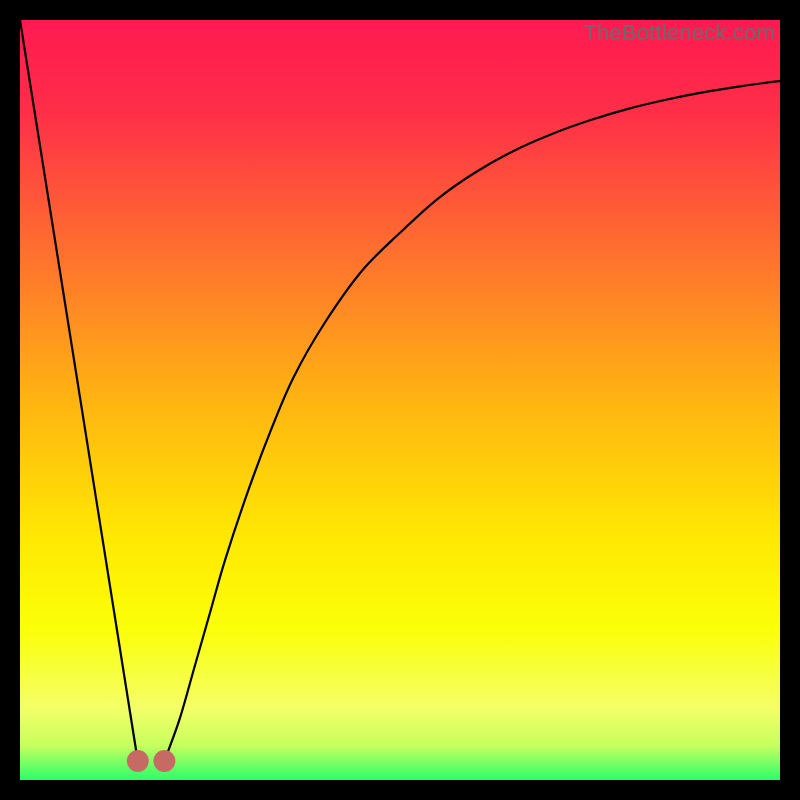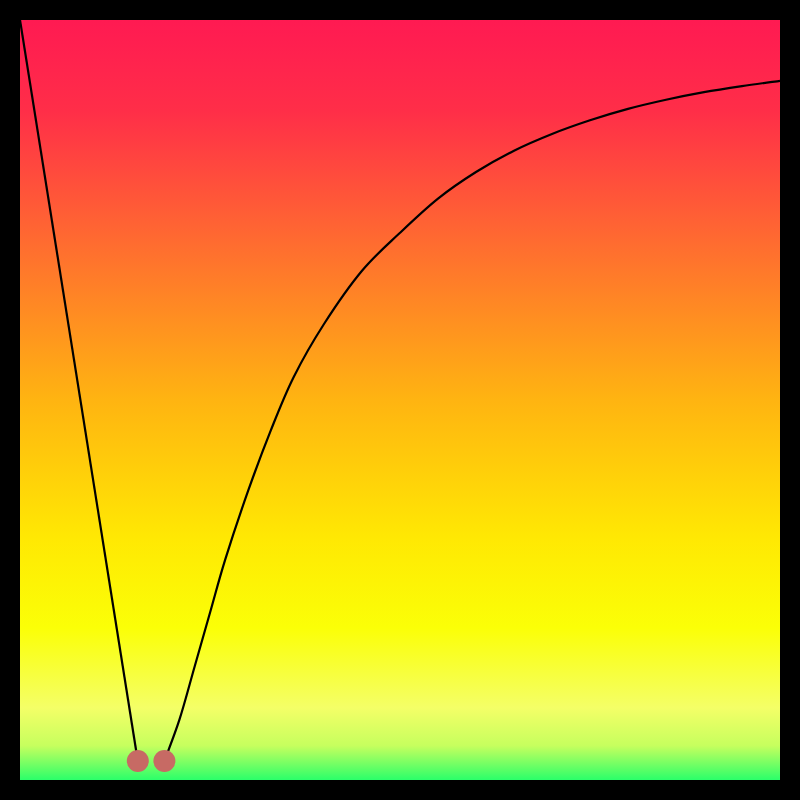--- a/index.html
+++ b/index.html
@@ -59,13 +59,14 @@
         </linearGradient>
     </defs>
     <rect x="0" y="0" width="760" height="760" fill="url(#bg-grad)"></rect>
     <path id="left-line" fill="none" stroke-width="2.2" d="M 0.00 0.00 L 117.80 741.00" stroke="#000000"></path>
     <path id="right-curve" fill="none" stroke-width="2.2" d="M 144.40 741.00 C 146.93 734.03, 154.53 715.03, 159.60 699.20 C 164.67 683.37, 169.73 663.73, 174.80 646.00 C 179.87 628.27, 184.93 610.53, 190.00 592.80 C 195.07 575.07, 198.87 559.87, 205.20 539.60 C 211.53 519.33, 220.40 492.73, 228.00 471.20 C 235.60 449.67, 243.20 429.40, 250.80 410.40 C 258.40 391.40, 264.73 374.93, 273.60 357.20 C 282.47 339.47, 292.60 321.73, 304.00 304.00 C 315.40 286.27, 329.33 266.00, 342.00 250.80 C 354.67 235.60, 367.33 224.83, 380.00 212.80 C 392.67 200.77, 405.33 188.73, 418.00 178.60 C 430.67 168.47, 443.33 159.98, 456.00 152.00 C 468.67 144.02, 481.33 137.05, 494.00 130.72 C 506.67 124.39, 519.33 119.07, 532.00 114.00 C 544.67 108.93, 557.33 104.50, 570.00 100.32 C 582.67 96.14, 595.33 92.34, 608.00 88.92 C 620.67 85.50, 633.33 82.59, 646.00 79.80 C 658.67 77.01, 671.33 74.48, 684.00 72.20 C 696.67 69.92, 709.33 68.02, 722.00 66.12 C 734.67 64.22, 753.67 61.69, 760.00 60.80" stroke="#000000"></path>
     <g id="markers">
         <circle cx="117.80" cy="741.00" r="11" fill="#c76a64" stroke="#7a3a36" stroke-width="0"></circle>
         <circle cx="144.40" cy="741.00" r="11" fill="#c76a64" stroke="#7a3a36" stroke-width="0"></circle>
       </g>
   </svg>
+  <div class="watermark">TheBottleneck.com</div>
 </div>
 
 </body></html>

